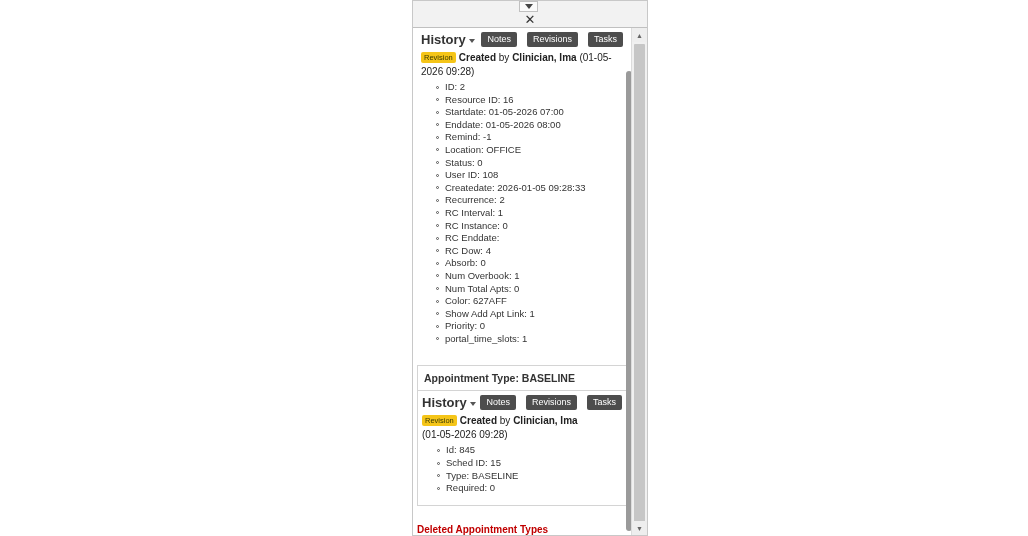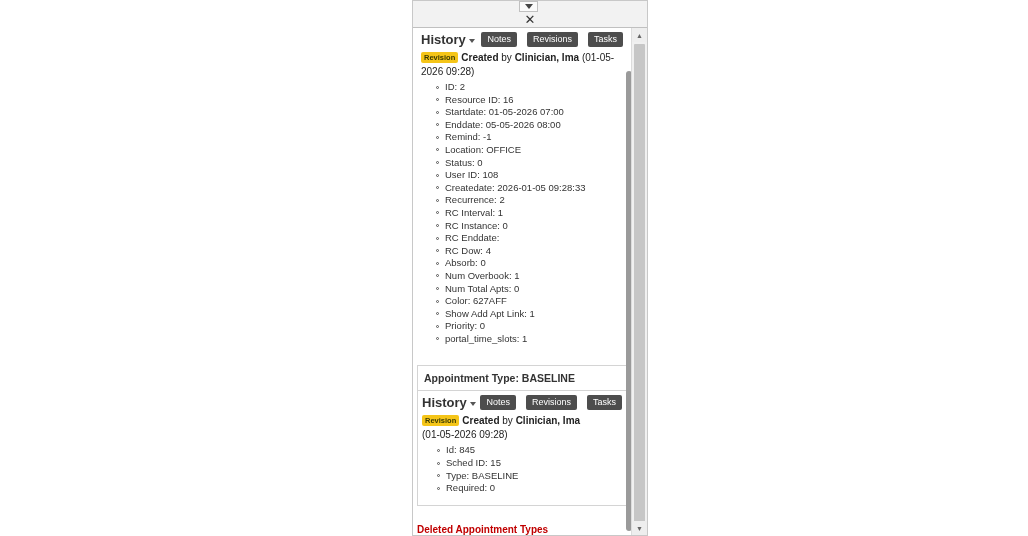--- a/index.html
+++ b/index.html
@@ -172,21 +172,21 @@
   .rev-line {
     font-size: 10px;
     color: #222;
     padding: 2px 4px 0 4px;
     line-height: 1.35;
   }
   .rev-badge {
     background: #f5c518;
     color: #3a3a00;
     font-size: 7.5px;
-    font-weight: bold;
+    font-weight: normal;
     padding: 1px 3px;
     border-radius: 2px;
     margin-right: 3px;
     vertical-align: 1px;
   }
   .rev-line b { font-weight: bold; }
   ul.fields {
     list-style: none;
     margin: 3px 0 4px 0;
     padding: 0 0 0 28px;
@@ -261,21 +261,21 @@
         </div>
 
         <div class="rev-line">
           <span class="rev-badge">Revision</span><b>Created</b><span> by </span><b>Clinician, Ima</b> <span>(01-05-2026 09:28)</span>
         </div>
 
         <ul class="fields">
           <li>ID: 2</li>
           <li>Resource ID: 16</li>
           <li>Startdate: 01-05-2026 07:00</li>
-          <li>Enddate: 05-05-2026 08:00</li>
+          <li>Enddate: 01-05-2026 08:00</li>
           <li>Remind: -1</li>
           <li>Location: OFFICE</li>
           <li>Status: 0</li>
           <li>User ID: 108</li>
           <li>Createdate: 2026-01-05 09:28:33</li>
           <li>Recurrence: 2</li>
           <li>RC Interval: 1</li>
           <li>RC Instance: 0</li>
           <li>RC Enddate:</li>
           <li>RC Dow: 4</li>

